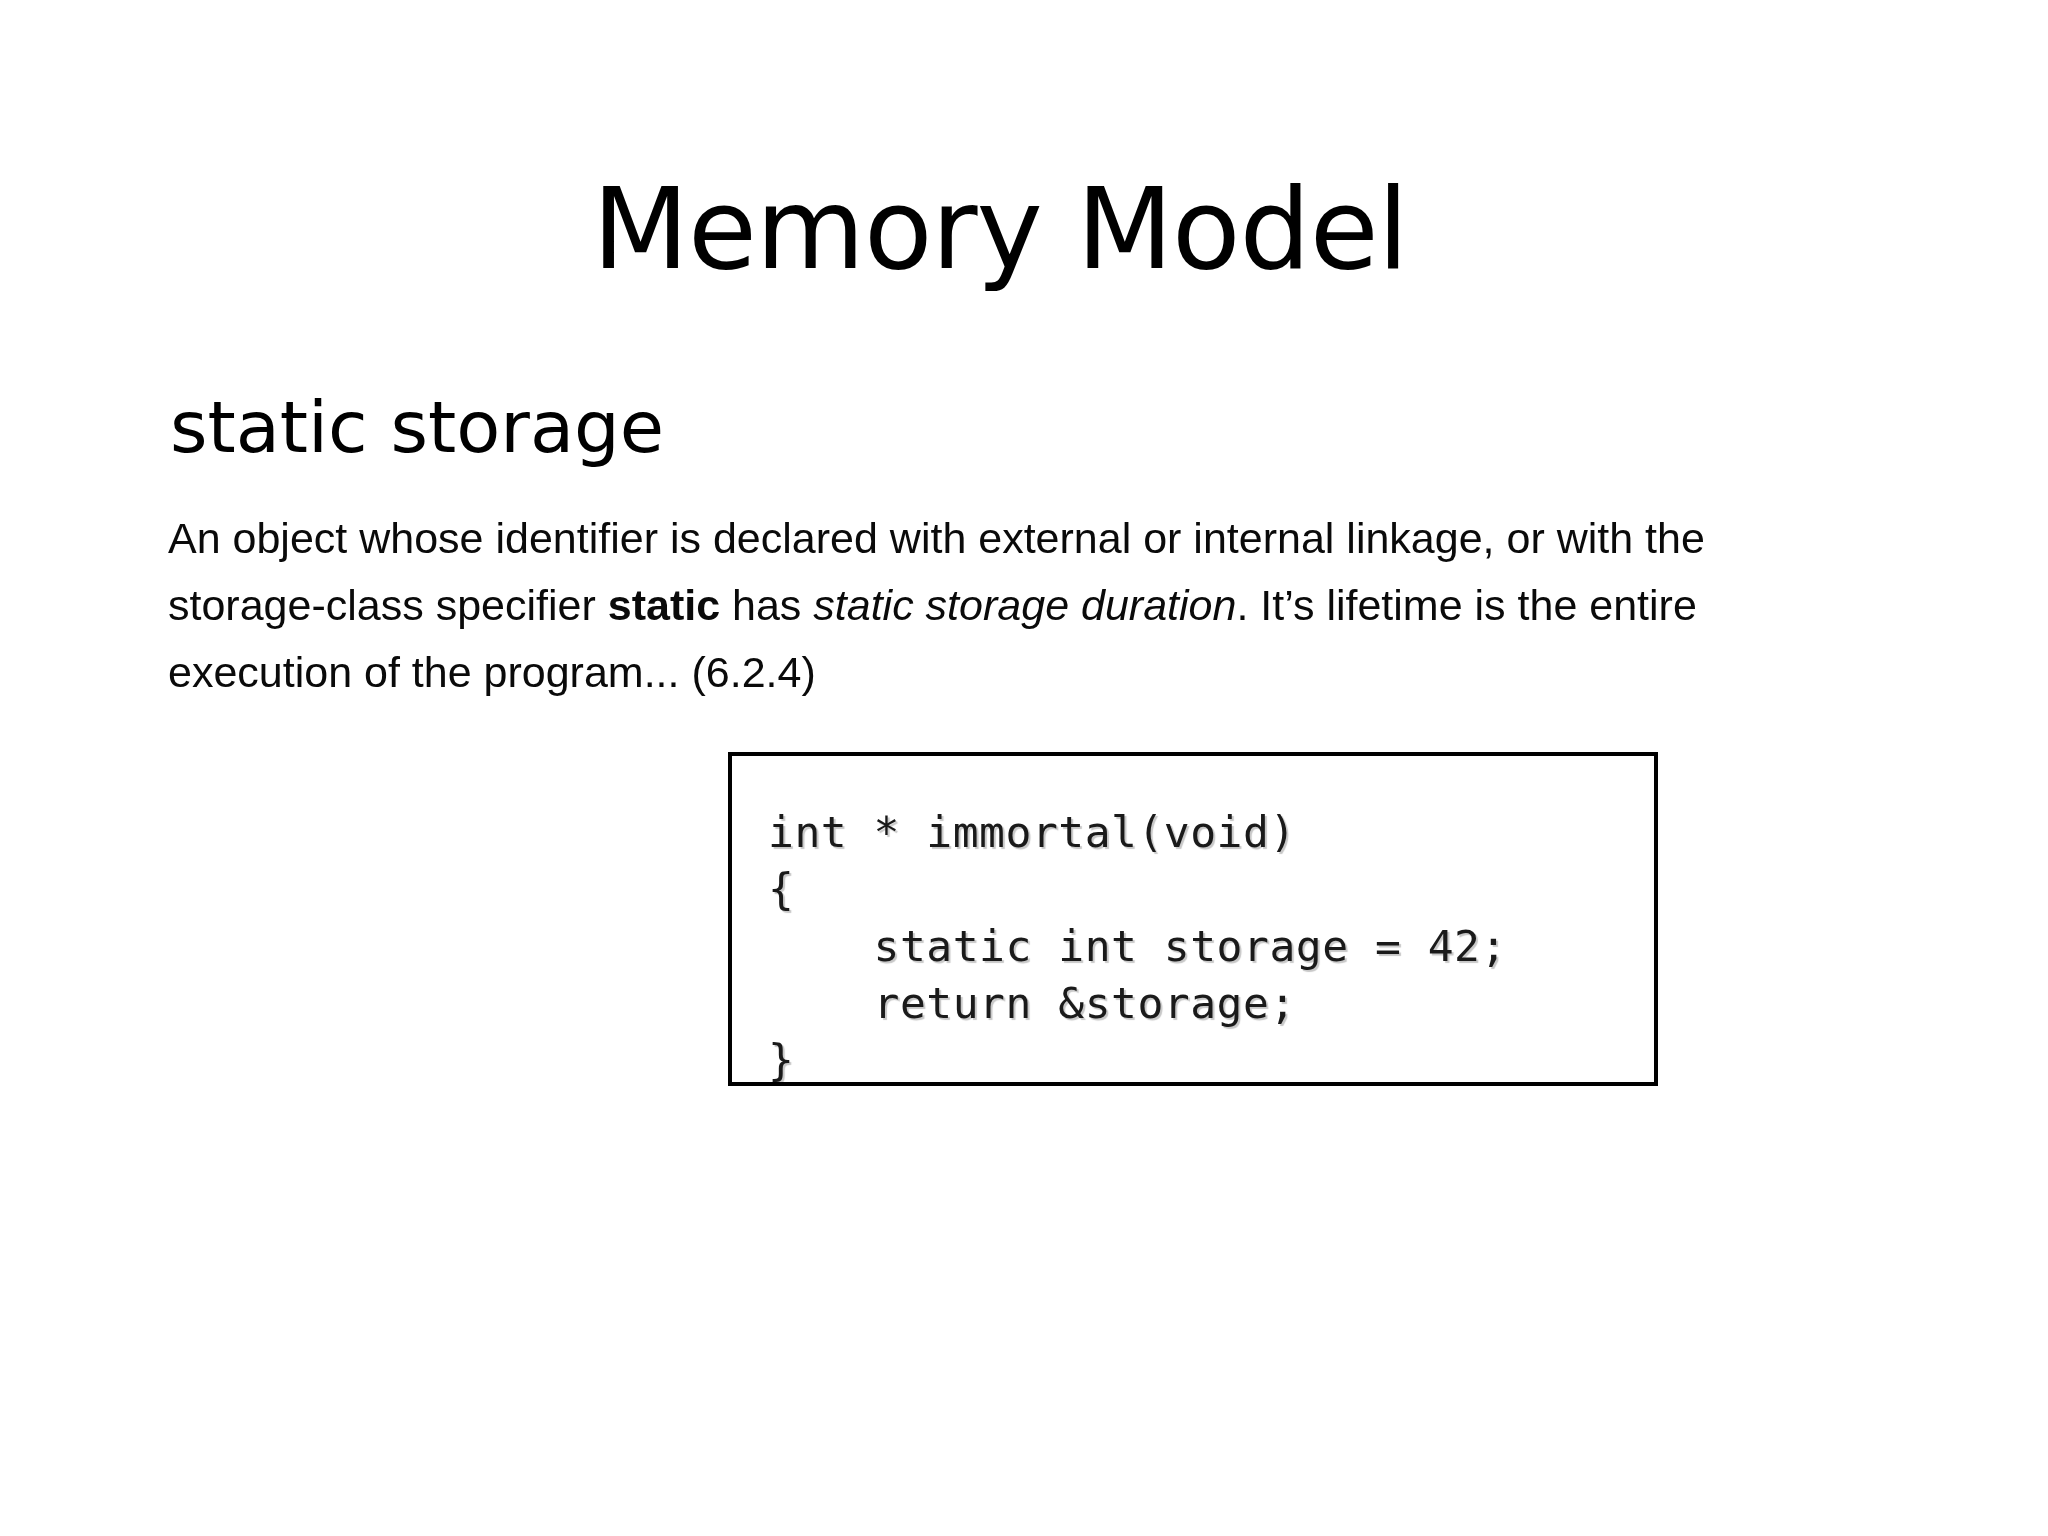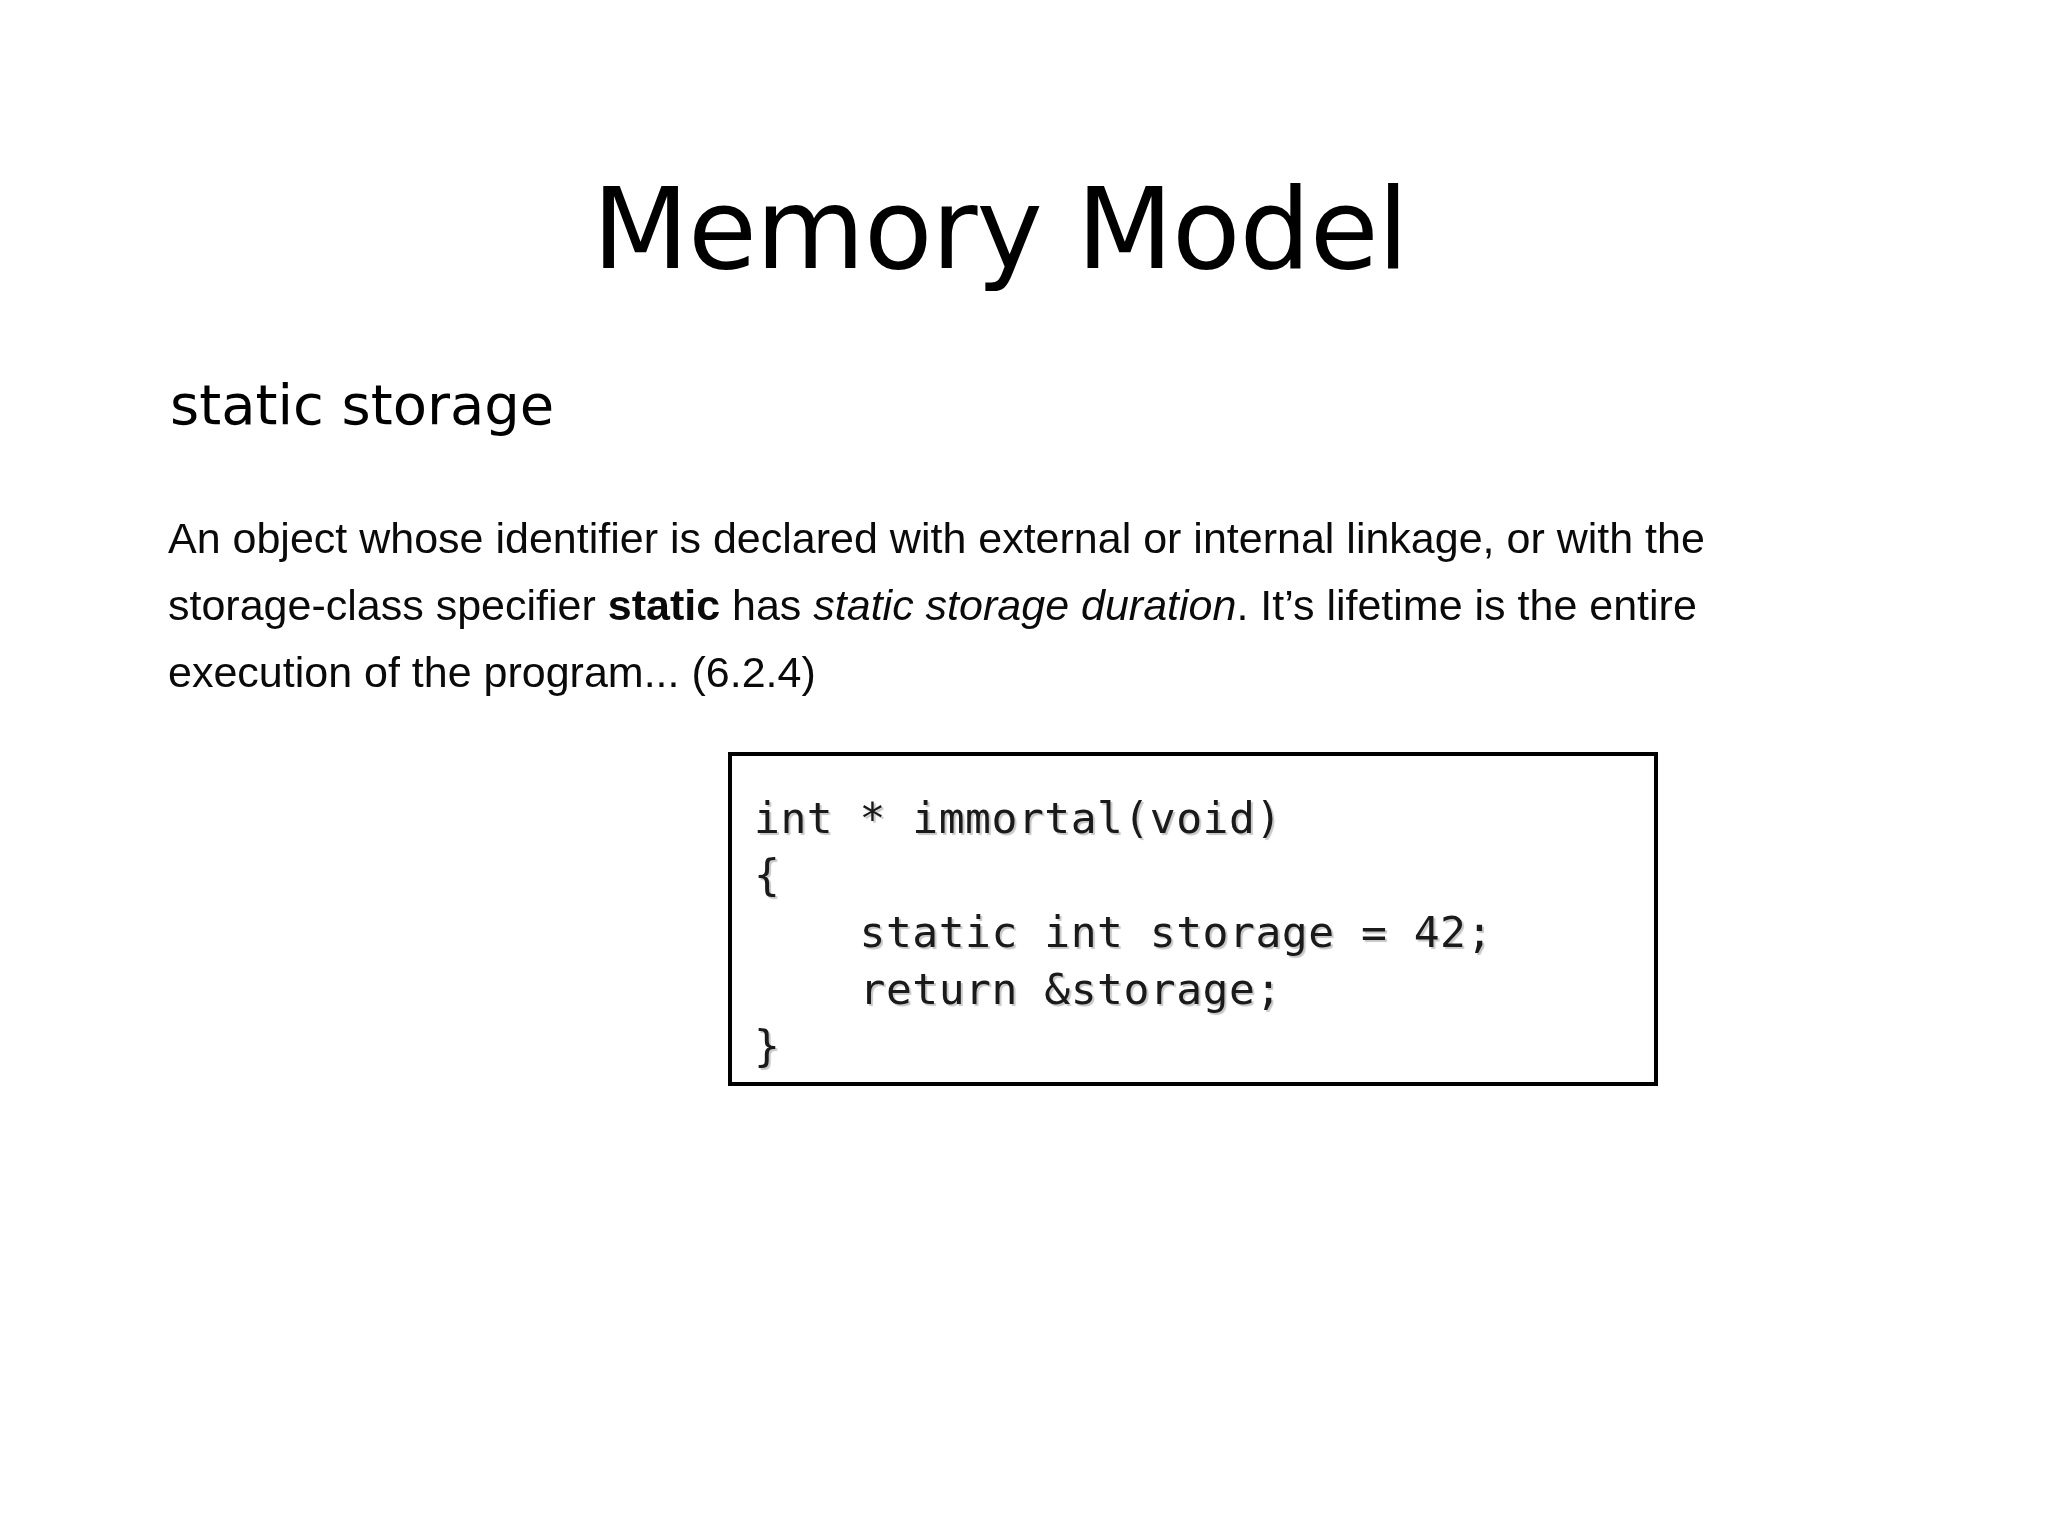--- a/index.html
+++ b/index.html
@@ -38,21 +38,21 @@
     white-space: nowrap;
   }
 
   
   .slide-subtitle {
     position: absolute;
     left: 170px;
     top: 330px;
     font-family: "DejaVu Sans", sans-serif;
     font-weight: 400;
-    font-size: 56px;
+    font-size: 72px;
     line-height: 1.05;
     letter-spacing: 0px;
     color: #000000;
     white-space: nowrap;
   }
 
   
   .body-text {
     position: absolute;
     left: 168px;
@@ -73,21 +73,21 @@
     left: 728px;
     top: 752px;
     width: 930px;
     height: 334px;
     box-sizing: border-box;
     border: 4px solid #000000;
     background: #ffffff;
     padding: 34px 0 0 22px;
   }
   .code-listing {
-    margin: 0;
+    margin: 14px;
     font-family: "DejaVu Sans Mono", monospace;
     font-size: 43px;
     line-height: 57px;
     color: #1a1a1a;
     white-space: pre;
     text-shadow: 2px 2px 1px rgba(0,0,0,0.22);
     letter-spacing: 0.5px;
   }
 </style>
 </head>

